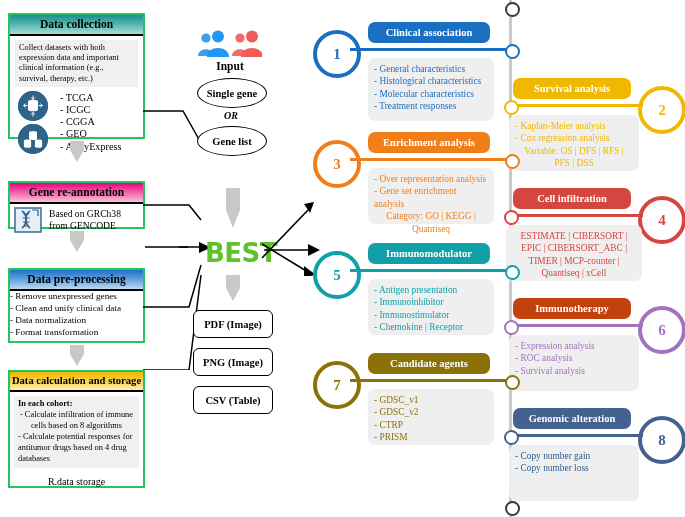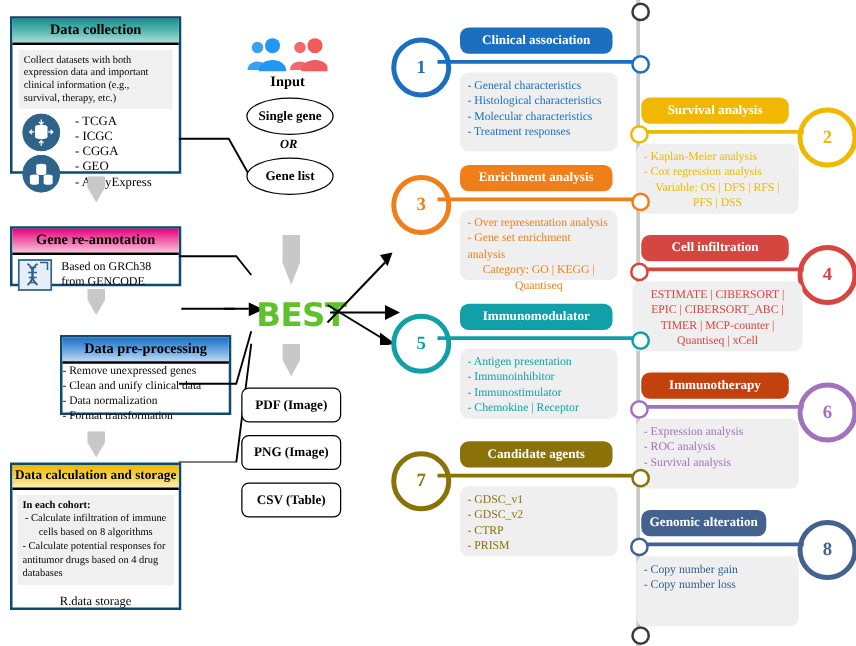--- a/index.html
+++ b/index.html
@@ -4,21 +4,21 @@
 <style>
   html,body{margin:0;padding:0;background:#ffffff;}
   body{font-family:"Liberation Serif", serif;}
   #canvas{position:relative;width:685px;height:517px;background:#fff;overflow:hidden;}
 
   
   .abs{position:absolute;box-sizing:border-box;}
   .ctr{text-align:center;}
 
   
-  .card{position:absolute;border:2px solid #0c4a6e;background:#fff;box-sizing:border-box;}
+  .card{position:absolute;border:2px solid #22c55e;background:#fff;box-sizing:border-box;}
   .card-hd{font-weight:bold;font-size:11.5px;text-align:center;color:#000;
            padding:3px 0 3px;border-bottom:2px solid #000;line-height:1.15;}
   .hd-teal{background:linear-gradient(to bottom,#1b8f8c 0%,#4fb3ad 45%,#a9dcd7 100%);}
   .hd-pink{background:linear-gradient(to bottom,#e8007d 0%,#f05ba4 45%,#f9c2dc 100%);}
   .hd-blue{background:linear-gradient(to bottom,#1f6fc4 0%,#5a9ddd 45%,#bcd9f3 100%);}
   .hd-yellow{background:linear-gradient(to bottom,#f0b400 0%,#f7cf45 45%,#fdeeb4 100%);}
   .card-bd{font-size:9.6px;line-height:1.28;color:#000;padding:4px 5px;}
   .greybox{background:#f0f0f0;padding:3px 4px;}
 
   .bullets{list-style:none;margin:0;padding:0;}
@@ -124,21 +124,21 @@
         <div>Based on GRCh38</div>
         <div>from GENCODE</div>
       </div>
     </div>
   </div>
 
   <svg class="abs" style="left:66px;top:231px;" width="22" height="22">
     <polygon points="4,0 18,0 18,9 11,21 4,9" fill="#c8c8c8"></polygon>
   </svg>
 
-  <div class="card" style="left:8px;top:268px;width:137px;height:64px;margin-left:40px;">
+  <div class="card" style="left:8px;top:268px;width:137px;height:75px;">
     <div class="card-hd hd-blue">Data pre-processing</div>
     <ul class="bullets card-bd" style="font-size:9.2px;line-height:1.3;">
       <li>- Remove unexpressed genes</li>
       <li>- Clean and unify clinical data</li>
       <li>- Data normalization</li>
       <li>- Format transformation</li>
     </ul>
   </div>
 
   <svg class="abs" style="left:66px;top:345px;" width="22" height="22">
@@ -297,21 +297,21 @@
       <li>- GDSC_v1</li>
       <li>- GDSC_v2</li>
       <li>- CTRP</li>
       <li>- PRISM</li>
     </ul>
   </div>
 
   <div class="numcircle" style="left:638px;top:416px;width:40px;height:40px;border:4px solid #44628f;color:#44628f;">8</div>
   <div class="leadline" style="left:508px;top:434px;width:135px;background:#44628f;"></div>
   <div class="nodedot" style="left:504px;top:430px;border:2.5px solid #44628f;"></div>
-  <div class="modtitle" style="left:513px;top:408px;width:100px;height:21px;background:#44628f;">Genomic alteration</div>
+  <div class="modtitle" style="left:513px;top:408px;width:118px;height:21px;background:#44628f;">Genomic alteration</div>
   <div class="modbody" style="left:509px;top:445px;width:130px;height:56px;color:#2f5e8e;">
     <ul>
       <li>- Copy number gain</li>
       <li>- Copy number loss</li>
     </ul>
   </div>
 
 </div>
 
 </body></html>

